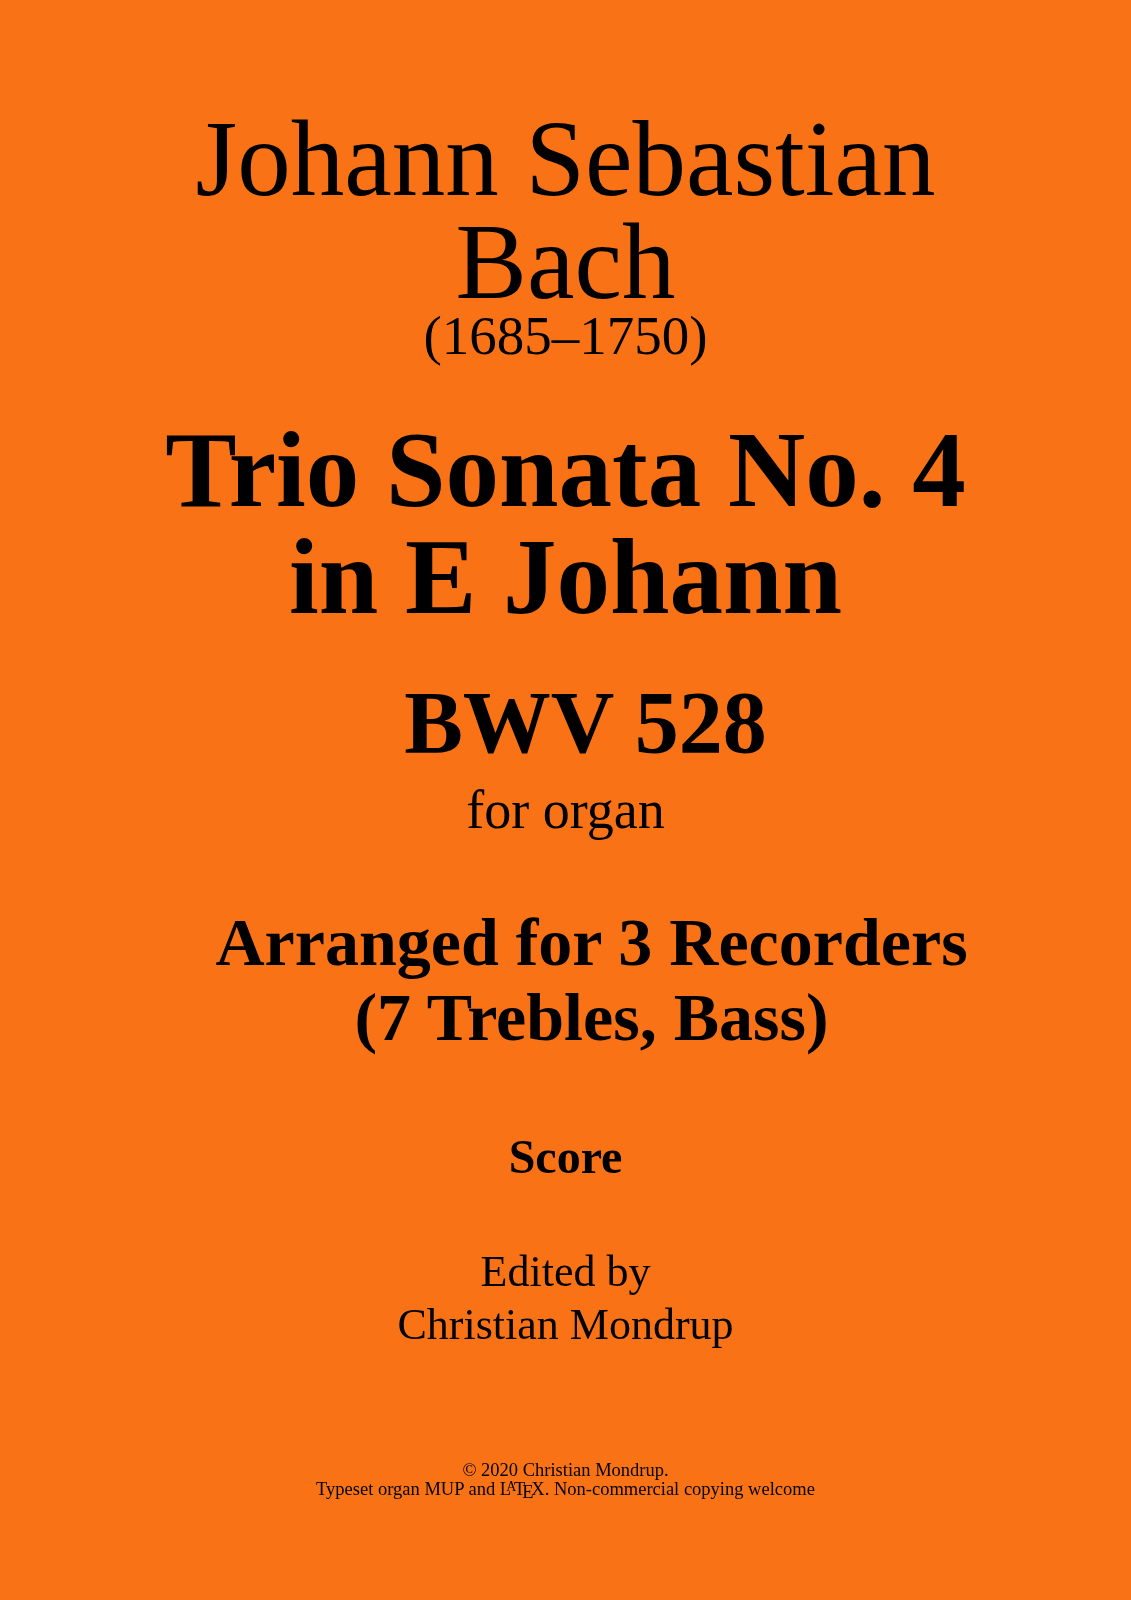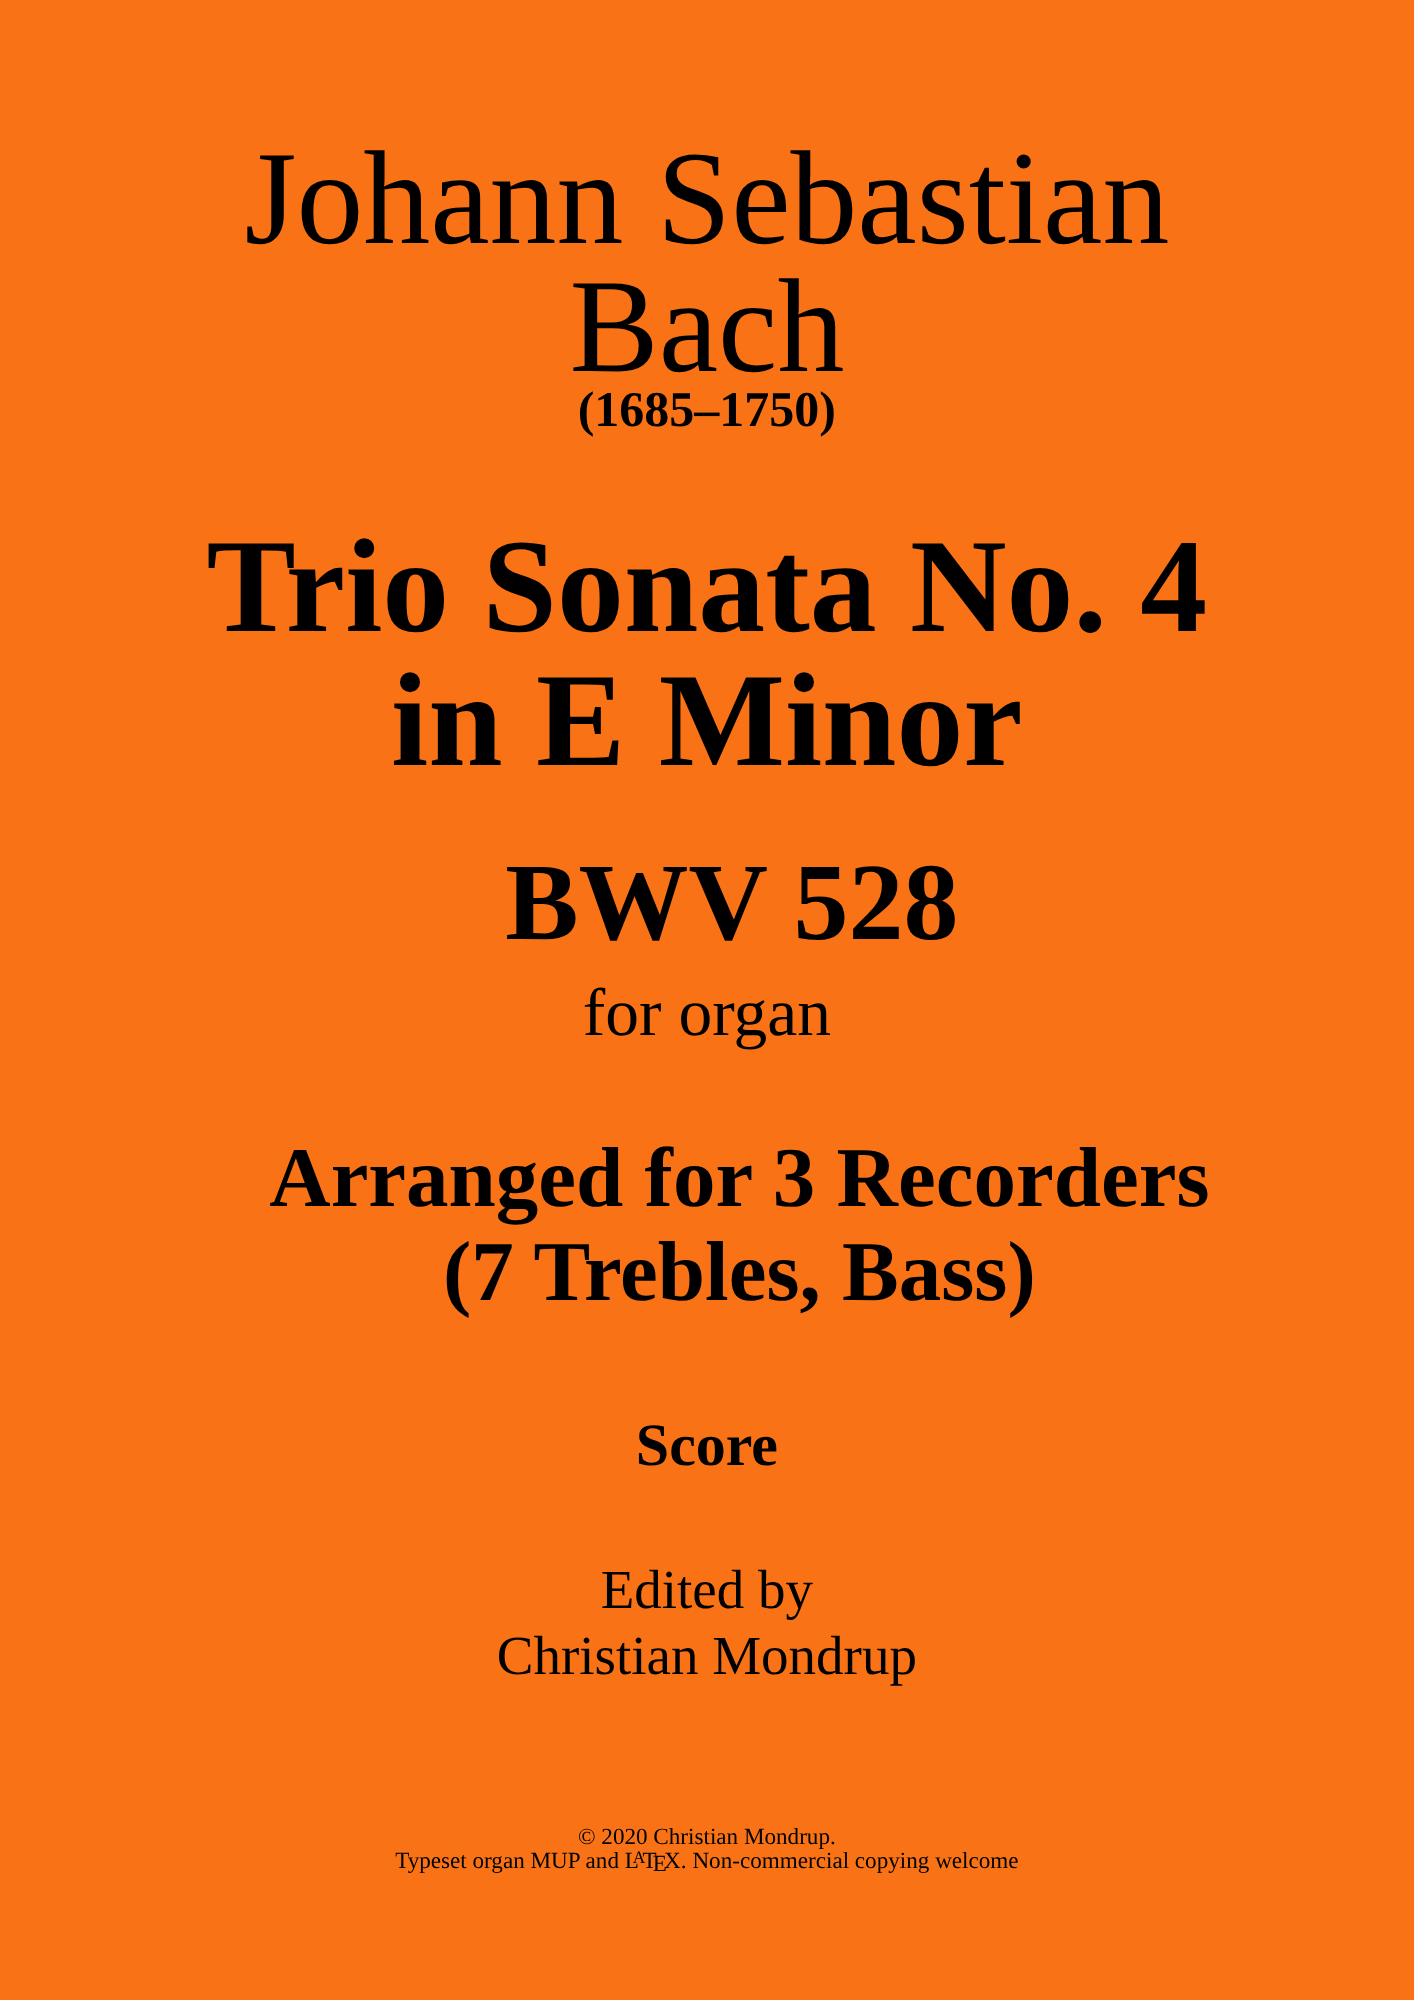--- a/index.html
+++ b/index.html
@@ -30,23 +30,23 @@
     white-space: nowrap;
   }
   .composer-name {
     top: 108px;
     font-size: 107px;
     line-height: 0.96;
     font-weight: 400;
   }
   .composer-dates {
     top: 308px;
-    font-size: 40px;
+    font-size: 55px;
     line-height: 1.0;
-    font-weight: 700;
+    font-weight: 400;
   }
   .work-title {
     top: 417px;
     font-size: 107px;
     line-height: 1.0;
     font-weight: 700;
   }
   .catalog {
     top: 679px;
     font-size: 88px;
@@ -108,21 +108,21 @@
 
   <div class="block composer-name">
     <div>Johann Sebastian</div>
     <div>Bach</div>
   </div>
 
   <div class="block composer-dates">(1685–1750)</div>
 
   <div class="block work-title">
     <div>Trio Sonata No. 4</div>
-    <div>in E Minor</div>
+    <div>in E Johann</div>
   </div>
 
   <div class="block catalog">BWV 528</div>
 
   <div class="block instrumentation">for organ</div>
 
   <div class="block arrangement">
     <div>Arranged for 3 Recorders</div>
     <div>(7 Trebles, Bass)</div>
   </div>

